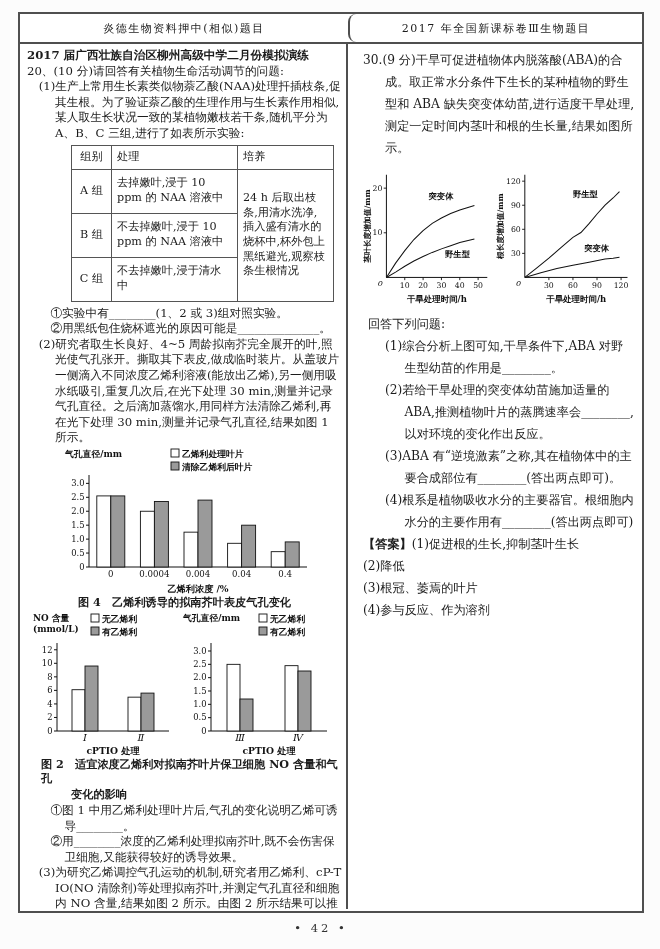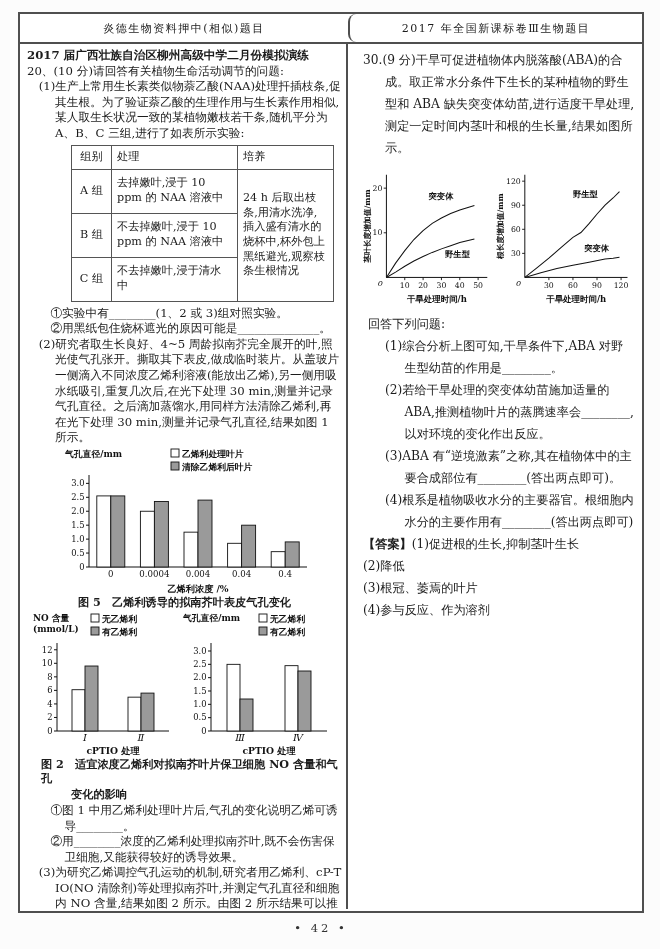--- a/index.html
+++ b/index.html
@@ -122,21 +122,21 @@
             <rect x="232.20000000000002" y="94.9090909090909" width="14" height="25.090909090909093" fill="#9a9a9a" stroke="#111" stroke-width="0.9"></rect>
             <text x="232.20000000000002" y="130" font-size="8.6" fill="#111" text-anchor="middle">0.4</text>
             <text x="145" y="145" font-size="9.2" fill="#111" text-anchor="middle" font-weight="bold">乙烯利浓度 /%</text>
             <text x="12" y="10" font-size="8.8" fill="#111" font-weight="bold">气孔直径/mm</text>
             <rect x="118" y="2" width="8" height="8" fill="#ffffff" stroke="#111" stroke-width="0.9"></rect>
             <text x="129" y="9.5" font-size="8.8" fill="#111" font-weight="bold">乙烯利处理叶片</text>
             <rect x="118" y="15" width="8" height="8" fill="#9a9a9a" stroke="#111" stroke-width="0.9"></rect>
             <text x="129" y="22.5" font-size="8.8" fill="#111" font-weight="bold">清除乙烯利后叶片</text>
           </svg>
       </div>
-      <div class="cap">图 5　乙烯利诱导的拟南芥叶表皮气孔变化</div>
+      <div class="cap">图 4　乙烯利诱导的拟南芥叶表皮气孔变化</div>
 
       <div class="figrow">
         <svg id="fig2a" width="150" height="146" viewBox="0 0 150 146">
             <line x1="26" y1="32" x2="26" y2="120" stroke="#111" stroke-width="1"></line>
             <line x1="26" y1="120" x2="138" y2="120" stroke="#111" stroke-width="1"></line>
             <line x1="23" y1="120" x2="26" y2="120" stroke="#111" stroke-width="1"></line>
             <text x="21.5" y="122.8" font-size="8.4" fill="#111" text-anchor="end">0</text>
             <line x1="23" y1="106.46153846153845" x2="26" y2="106.46153846153845" stroke="#111" stroke-width="1"></line>
             <text x="21.5" y="109.26153846153845" font-size="8.4" fill="#111" text-anchor="end">2</text>
             <line x1="23" y1="92.92307692307692" x2="26" y2="92.92307692307692" stroke="#111" stroke-width="1"></line>

